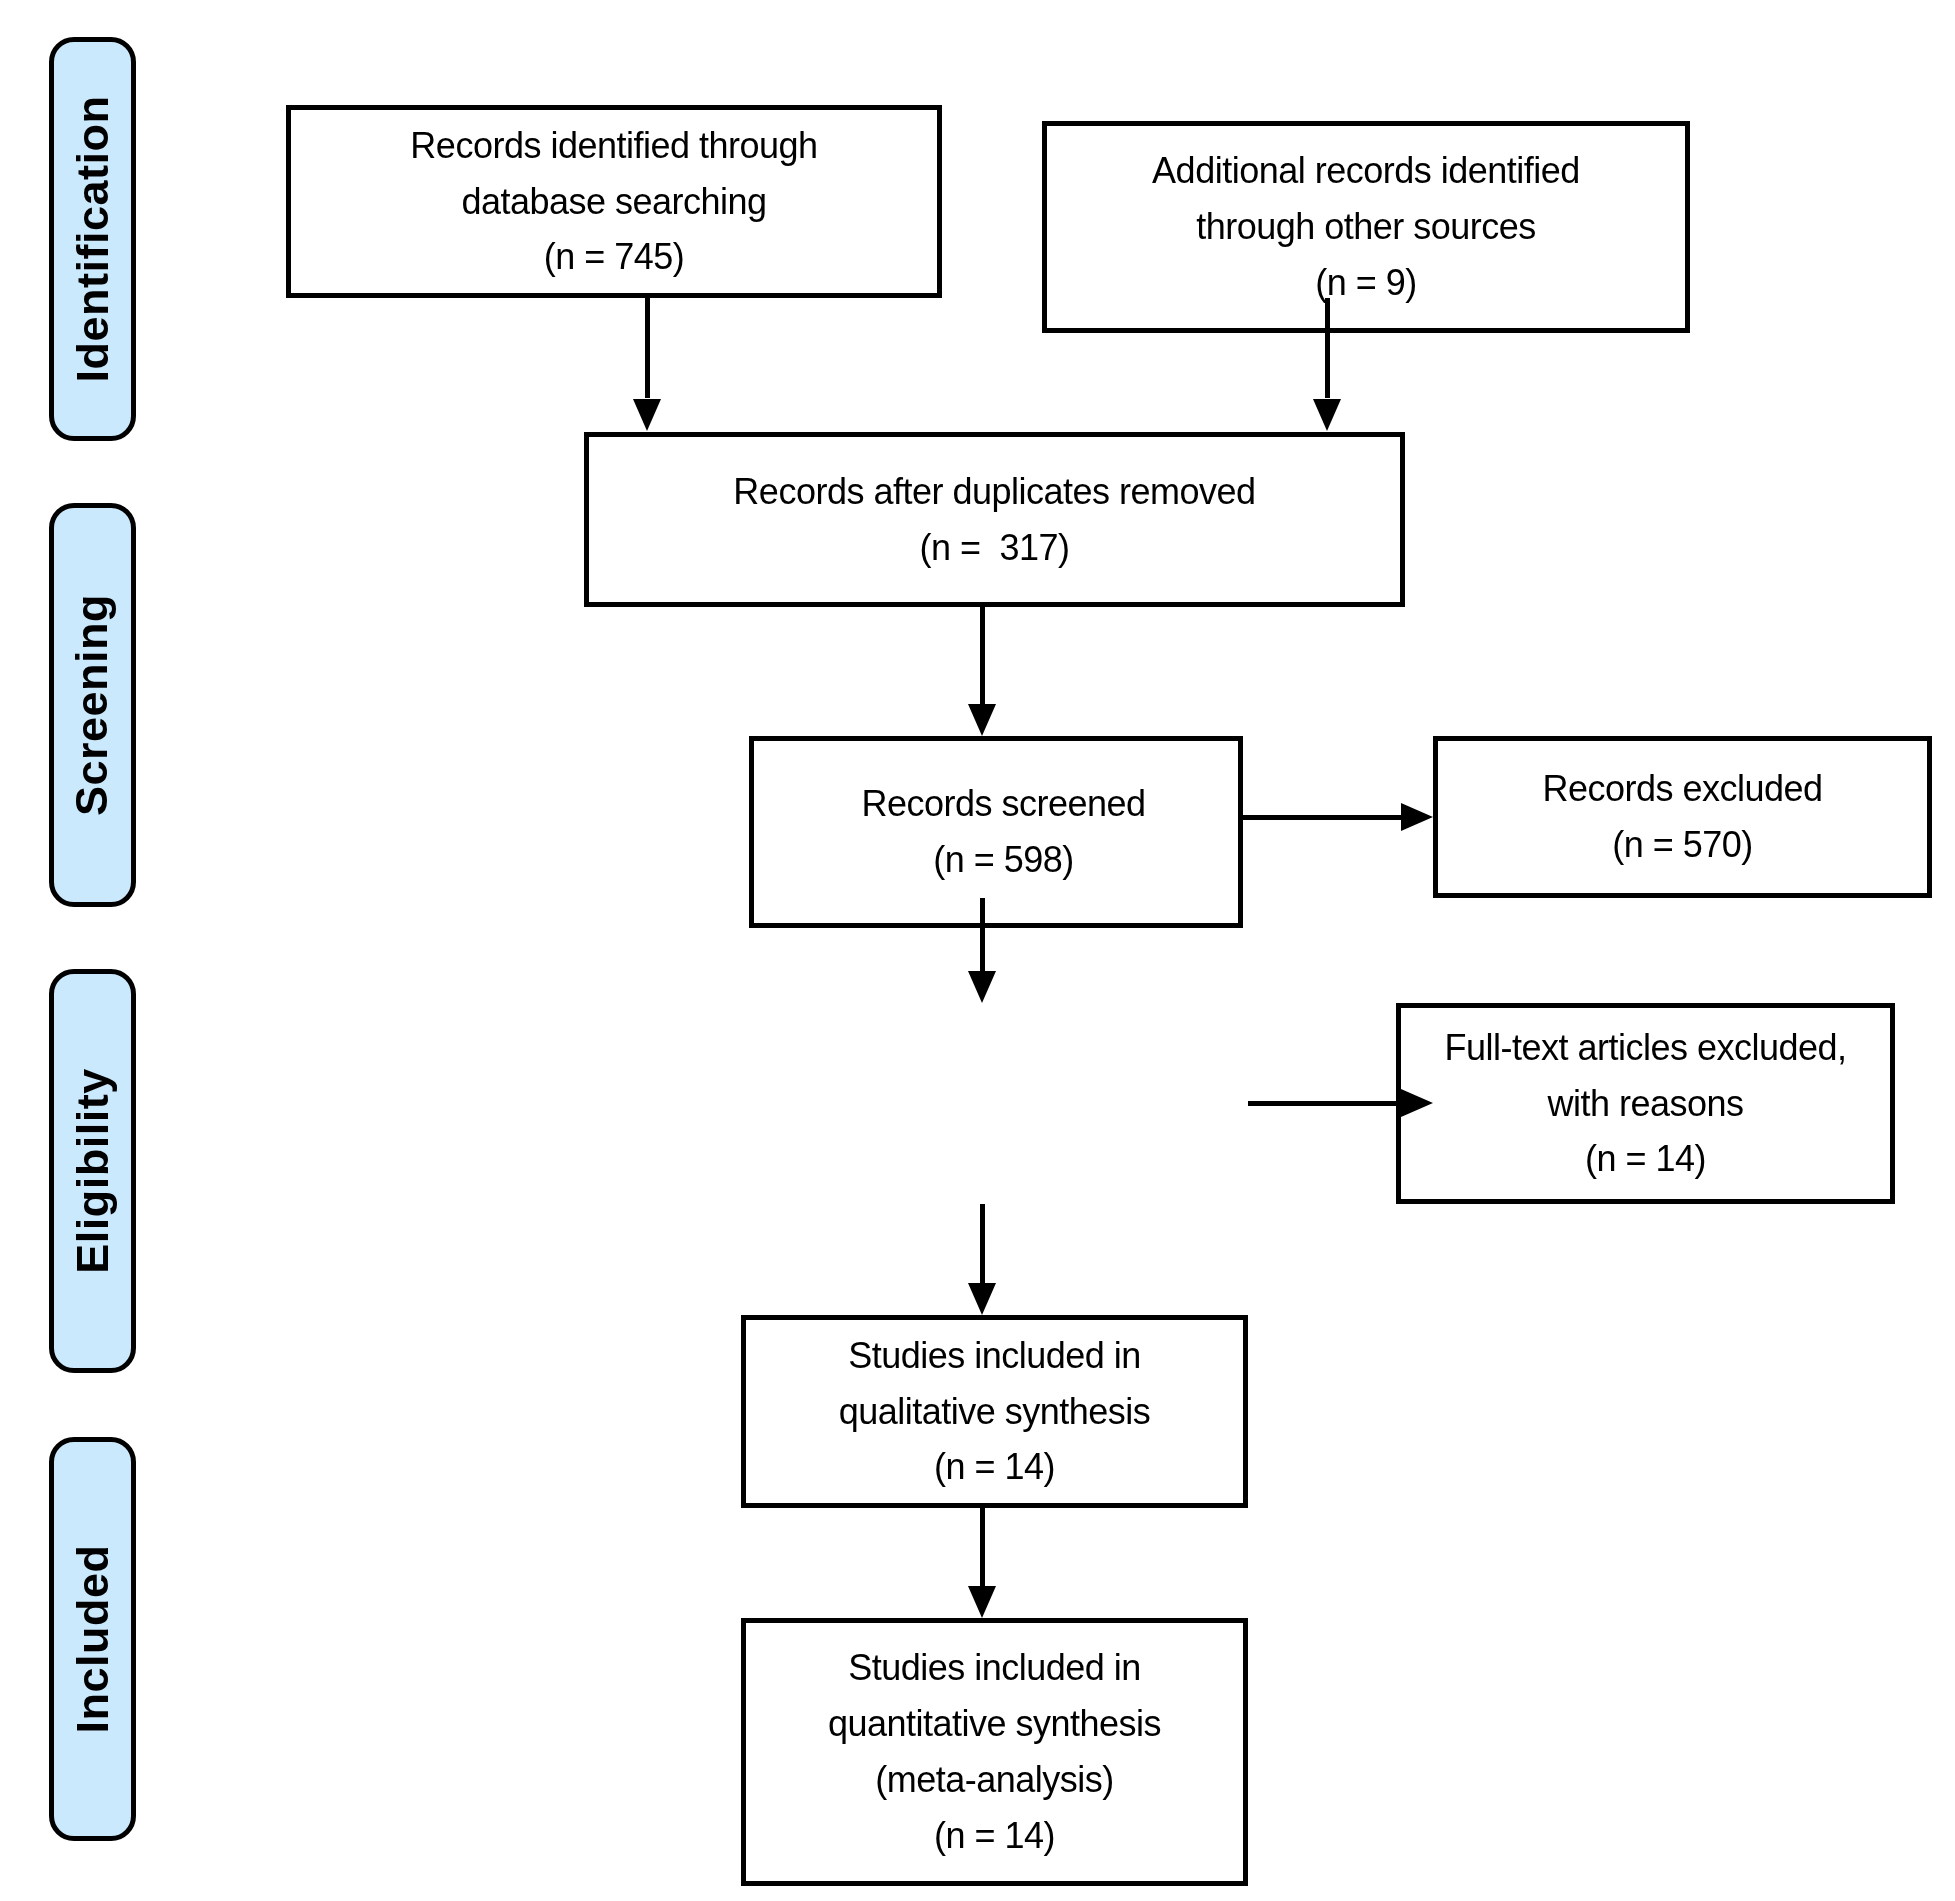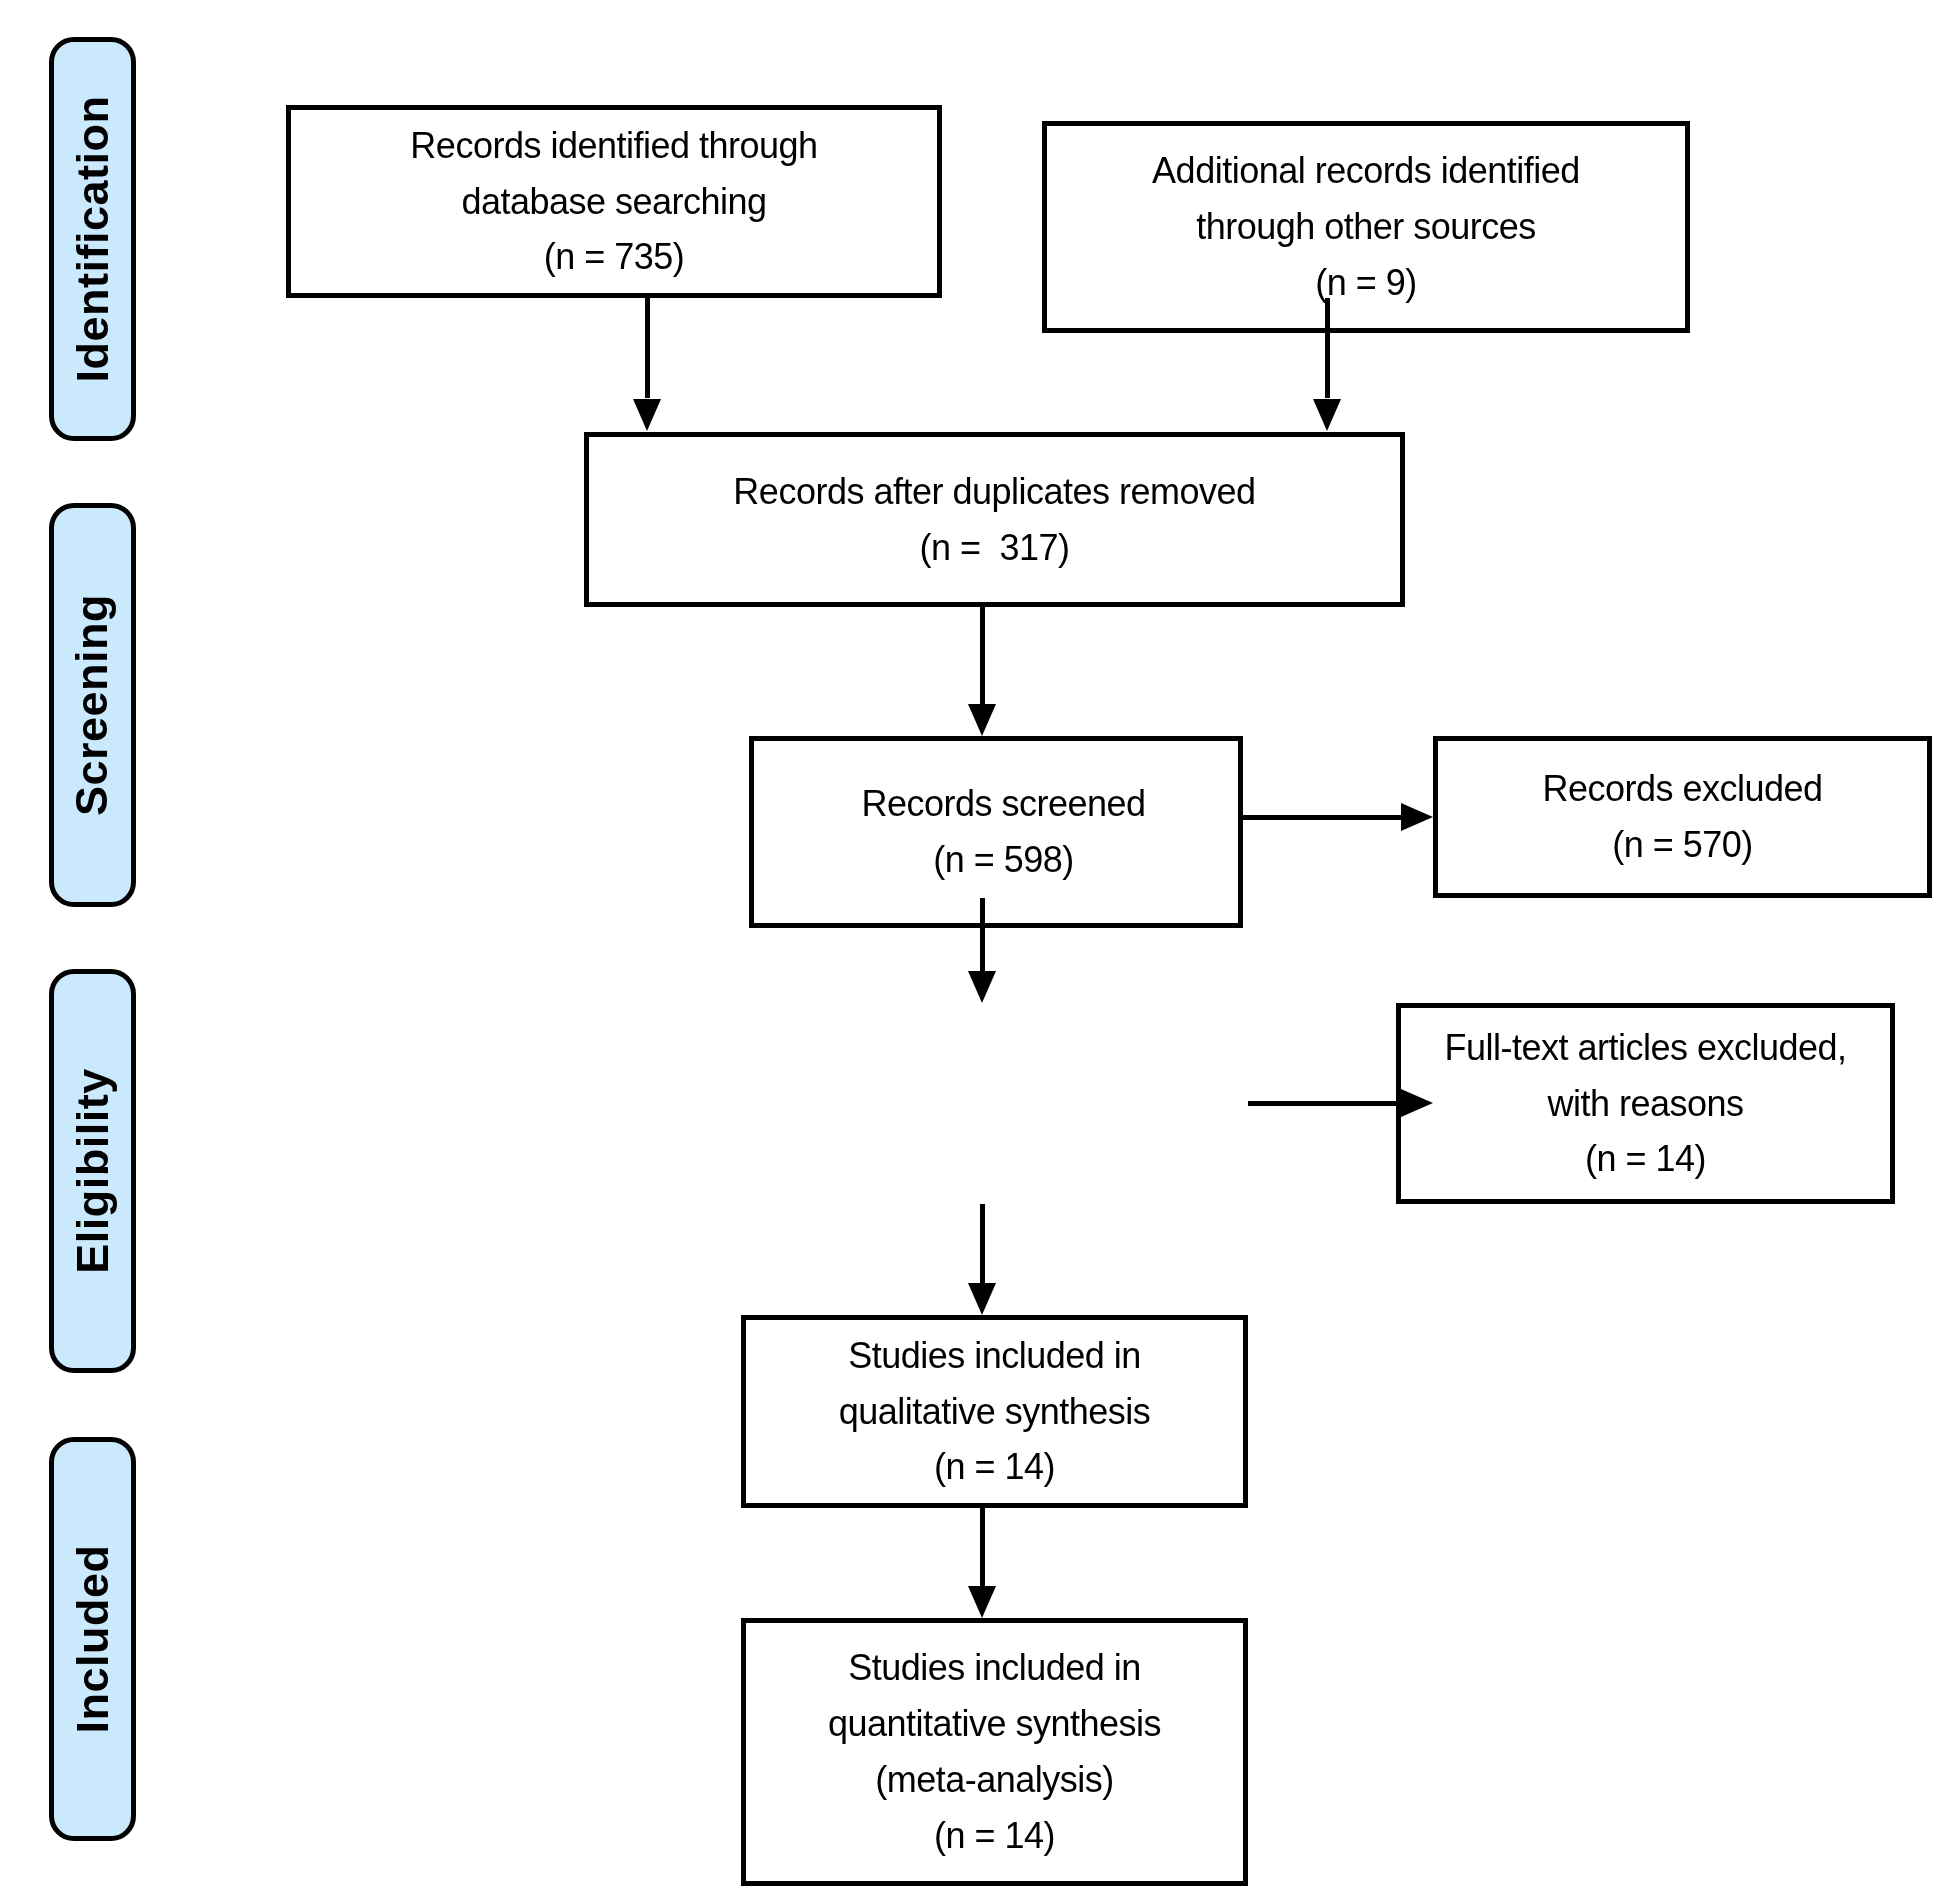--- a/index.html
+++ b/index.html
@@ -115,21 +115,21 @@
   </div>
   <div class="stage" id="stage-eligibility">
     <span class="stage-label">Eligibility</span>
   </div>
   <div class="stage" id="stage-included">
     <span class="stage-label">Included</span>
   </div>
 
   <div class="flow-box" id="box-db-search">Records identified through
 database searching
-(n = 735)</div>
+(n = 745)</div>
   <div class="flow-box" id="box-other-sources">Additional records identified
 through other sources
 (n = 9)</div>
   <div class="flow-box" id="box-after-duplicates">Records after duplicates removed
 (n =  317)</div>
   <div class="flow-box" id="box-screened">Records screened
 (n = 598)</div>
   <div class="flow-box" id="box-excluded">Records excluded
 (n = 570)</div>
   <div class="flow-box" id="box-fulltext-excluded">Full-text articles excluded,

